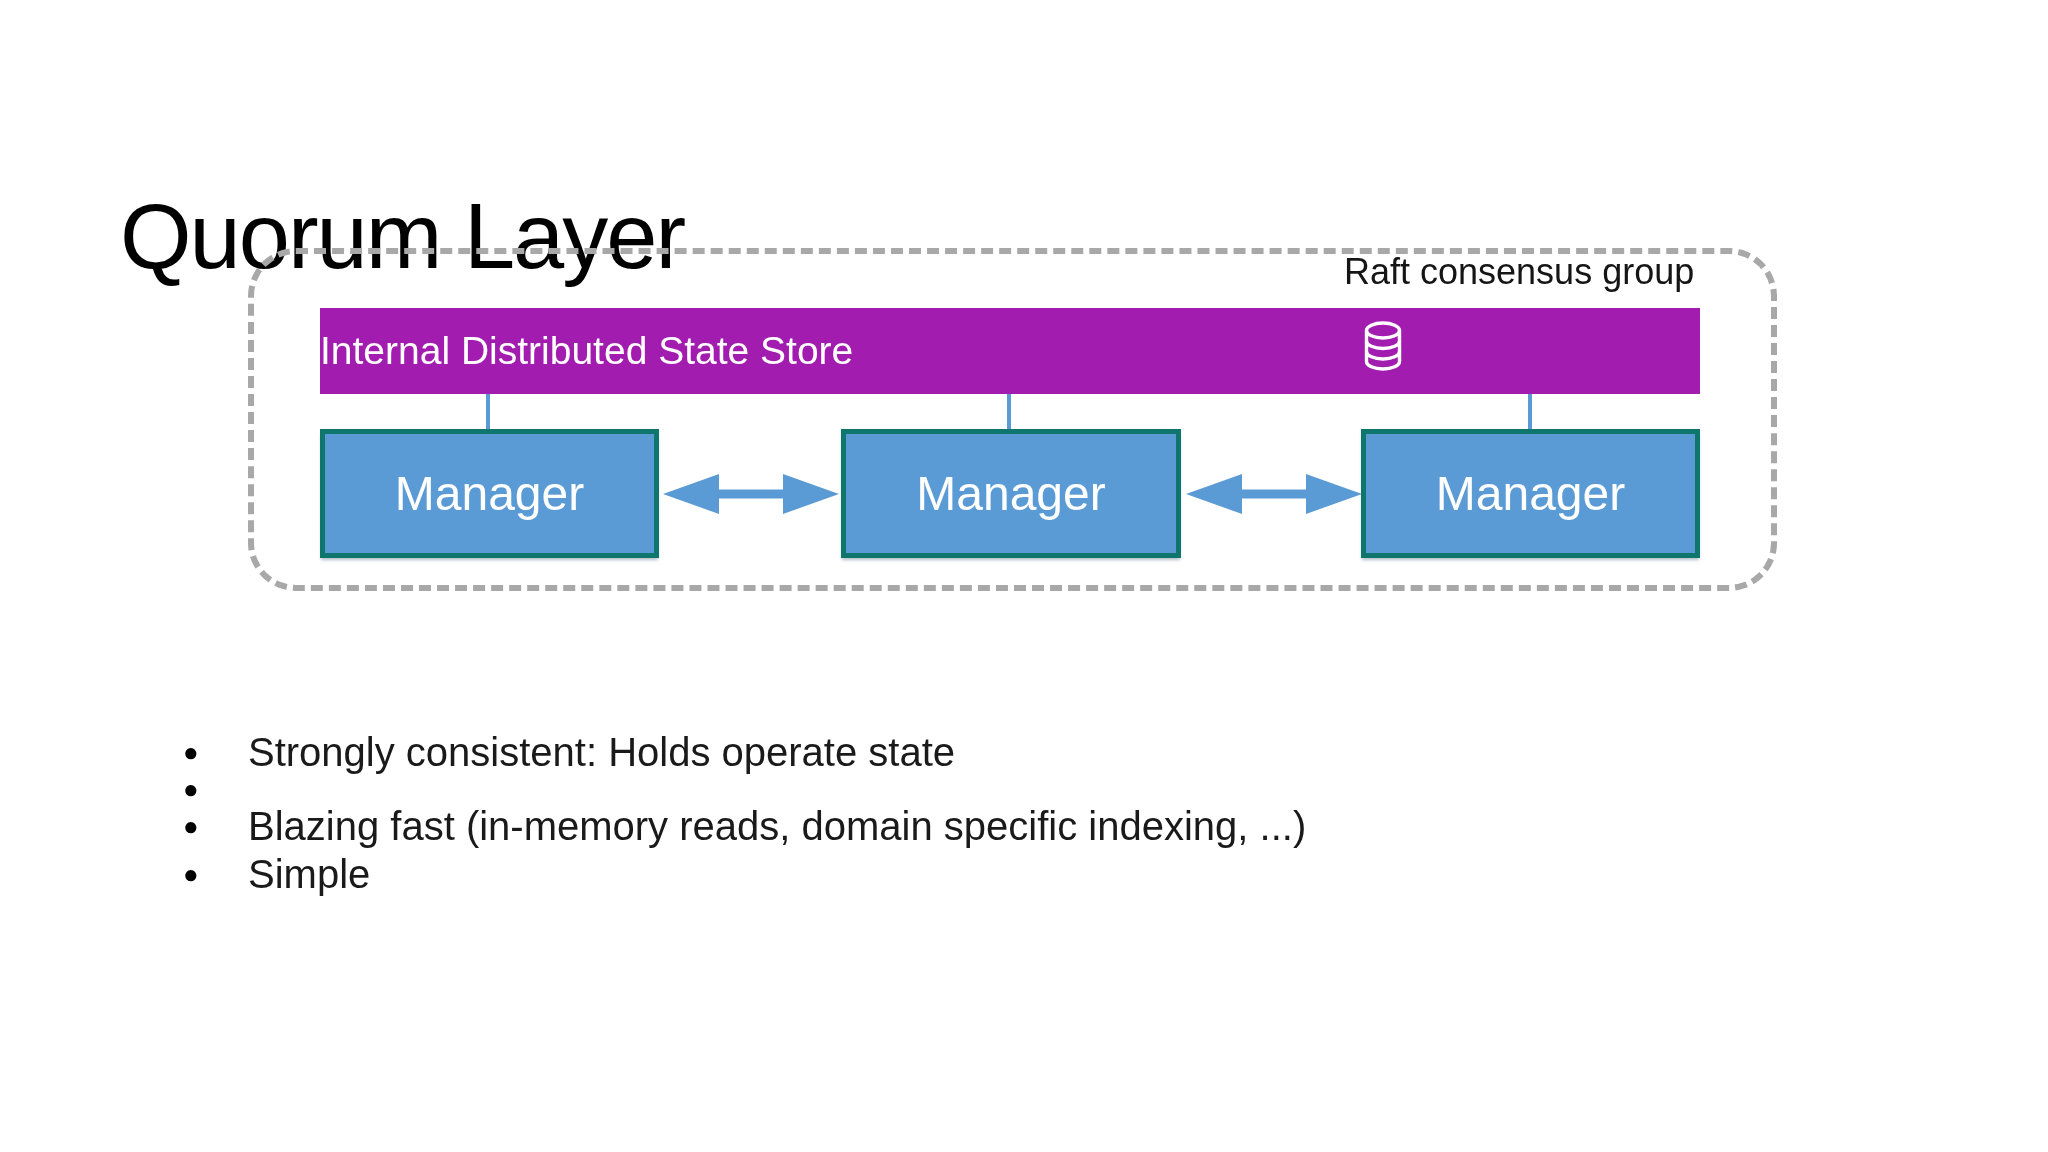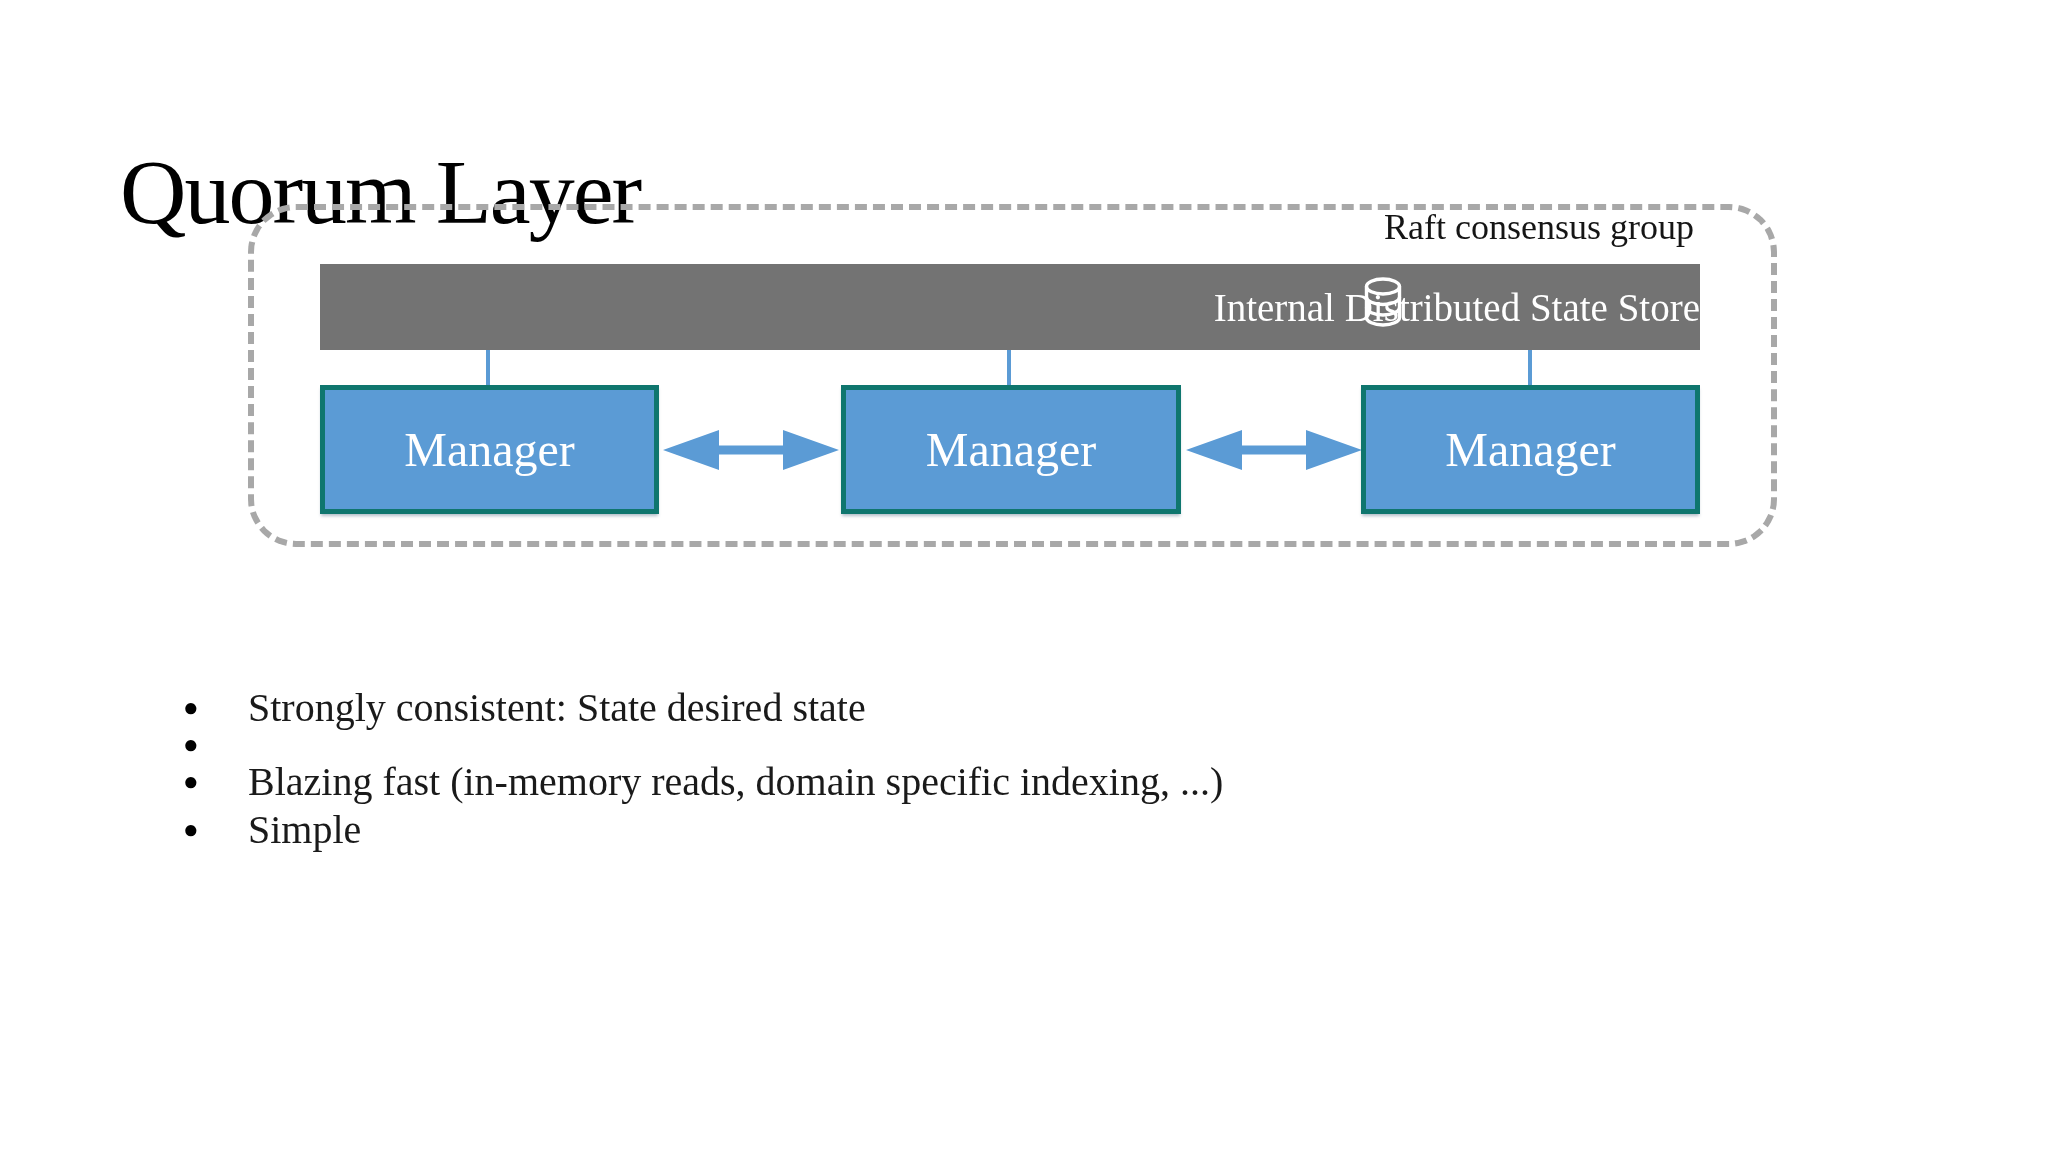--- a/index.html
+++ b/index.html
@@ -3,22 +3,23 @@
 <meta charset="utf-8">
 <style>
   html, body { margin: 0; padding: 0; background: #ffffff; }
   * { box-sizing: border-box; }
   .slide {
     position: relative;
     width: 2048px;
     height: 925px;
     background: #ffffff;
     overflow: hidden;
-    font-family: Liberation Serif, serif;
+    font-family: Liberation Sans, sans-serif;
     color: #111111;
+    margin-top: 44px;
   }
 
   
   .slide-title {
     position: absolute;
     left: 120px;
     top: 84px;
     font-size: 92px;
     line-height: 1;
     letter-spacing: -2px;
@@ -49,24 +50,24 @@
     white-space: nowrap;
   }
 
   
   .state-store {
     position: absolute;
     left: 320px;
     top: 264px;
     width: 1380px;
     height: 86px;
-    background: #737373;
+    background: #a21caf;
     display: flex;
     align-items: center;
-    justify-content: flex-end;
+    justify-content: flex-start;
     z-index: 2;
   }
   .state-store-label {
     color: #ffffff;
     font-size: 39px;
     white-space: nowrap;
   }
   .db-icon {
     position: absolute;
     left: 1040px;
@@ -183,21 +184,21 @@
   <svg class="sync-arrow a1" viewBox="0 0 176 42" xmlns="http://www.w3.org/2000/svg" aria-hidden="true">
     <polygon points="0,21 56,1 56,16.5 120,16.5 120,1 176,21 120,41 120,25.5 56,25.5 56,41" fill="#5b9bd5"></polygon>
   </svg>
   <svg class="sync-arrow a2" viewBox="0 0 176 42" xmlns="http://www.w3.org/2000/svg" aria-hidden="true">
     <polygon points="0,21 56,1 56,16.5 120,16.5 120,1 176,21 120,41 120,25.5 56,25.5 56,41" fill="#5b9bd5"></polygon>
   </svg>
 
   <ul class="bullet-list">
     <li>
       <span class="bullet-dot">●</span>
-      <span>Strongly consistent: State desired state</span>
+      <span>Strongly consistent: Holds operate state</span>
     </li>
     <li>
       <span class="bullet-dot">●</span>
     </li>
     <li>
       <span class="bullet-dot">●</span>
       <span>Blazing fast (in-memory reads, domain specific indexing, ...)</span>
     </li>
     <li>
       <span class="bullet-dot">●</span>

